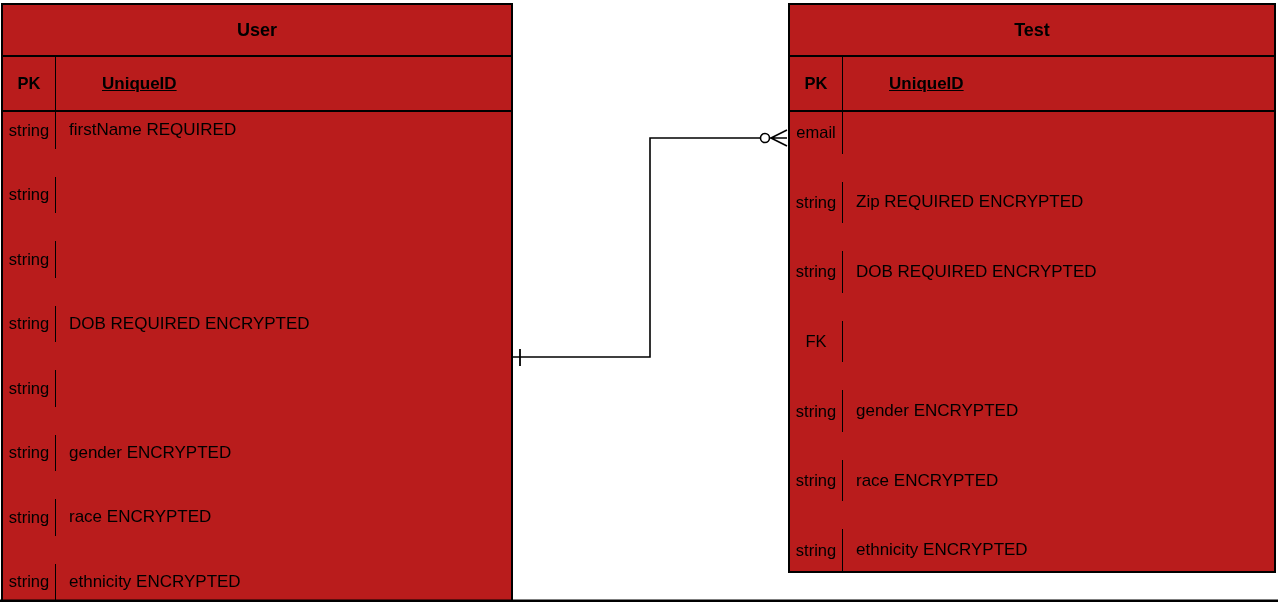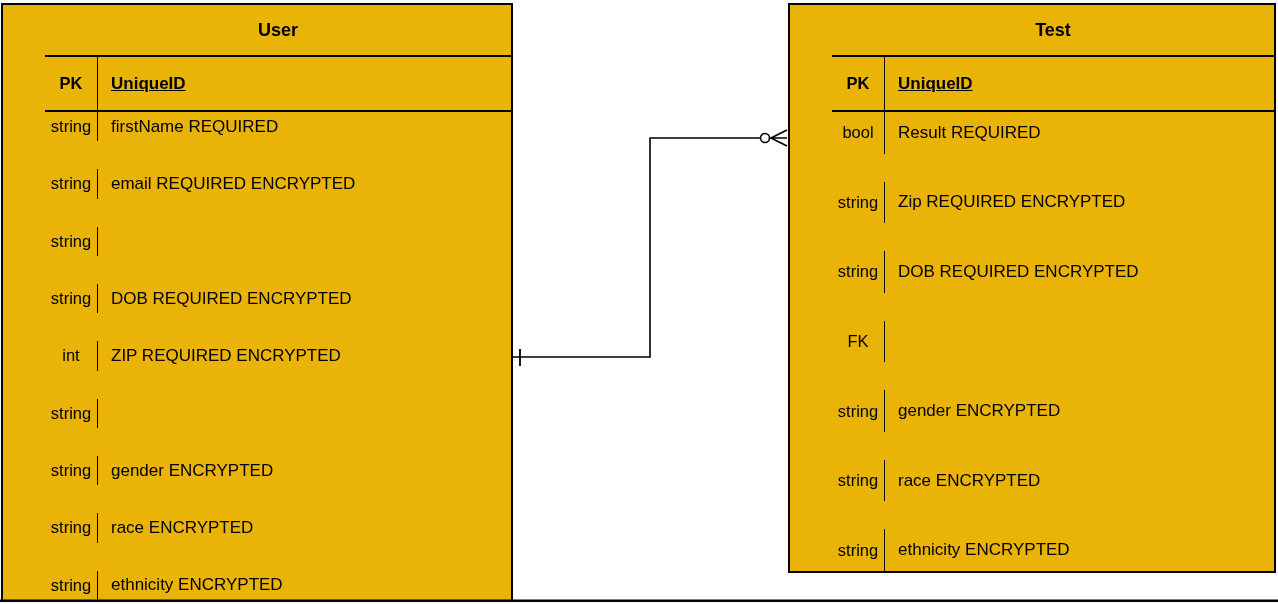--- a/index.html
+++ b/index.html
@@ -13,24 +13,23 @@
     position: relative;
     width: 1278px;
     height: 604px;
     background: #ffffff;
     overflow: hidden;
   }
   .entity {
     position: absolute;
     box-sizing: border-box;
     border: 2px solid #000000;
-    background: #eab308;
+    background: #b91c1c;
     display: flex;
     flex-direction: column;
-    padding-left: 42px;
   }
   #entity-user { left: 1px; top: 3px; width: 512px; height: 599px; }
   #entity-test { left: 788px; top: 3px; width: 488px; height: 570px; }
 
   .entity-title {
     height: 50px;
     flex: 0 0 50px;
     border-bottom: 2px solid #000000;
     display: flex;
     align-items: center;
@@ -68,21 +67,21 @@
   }
   .cell-field {
     flex: 1 1 auto;
     display: flex;
     align-items: center;
     padding-left: 13px;
     font-size: 17px;
     white-space: nowrap;
     overflow: hidden;
   }
-  .pk-underline { text-decoration: underline; }
+  .pk-underline { text-decoration: underline; margin-left: 33px; }
 
   #connector-layer {
     position: absolute;
     left: 0;
     top: 0;
     pointer-events: none;
   }
 </style>
 </head>
 <body>
@@ -97,32 +96,27 @@
           <span class="pk-underline">UniqueID</span>
         </div>
     </div>
     <div class="entity-rows">
       <div class="attr-row">
         <div class="cell-type">string</div>
         <div class="cell-field">firstName REQUIRED</div>
       </div>
       <div class="attr-row">
         <div class="cell-type">string</div>
-        <div class="cell-field">email REQUIRED ENCRYPTED</div>
       </div>
       <div class="attr-row">
         <div class="cell-type">string</div>
       </div>
       <div class="attr-row">
         <div class="cell-type">string</div>
         <div class="cell-field">DOB REQUIRED ENCRYPTED</div>
-      </div>
-      <div class="attr-row">
-        <div class="cell-type">int</div>
-        <div class="cell-field">ZIP REQUIRED ENCRYPTED</div>
       </div>
       <div class="attr-row">
         <div class="cell-type">string</div>
       </div>
       <div class="attr-row">
         <div class="cell-type">string</div>
         <div class="cell-field">gender ENCRYPTED</div>
       </div>
       <div class="attr-row">
         <div class="cell-type">string</div>
@@ -138,22 +132,21 @@
   <div class="entity" id="entity-test">
     <div class="entity-title">Test</div>
     <div class="entity-pk-row">
       <div class="cell-type">PK</div>
       <div class="cell-field">
           <span class="pk-underline">UniqueID</span>
         </div>
     </div>
     <div class="entity-rows">
       <div class="attr-row">
-        <div class="cell-type">bool</div>
-        <div class="cell-field">Result REQUIRED</div>
+        <div class="cell-type">email</div>
       </div>
       <div class="attr-row">
         <div class="cell-type">string</div>
         <div class="cell-field">Zip REQUIRED ENCRYPTED</div>
       </div>
       <div class="attr-row">
         <div class="cell-type">string</div>
         <div class="cell-field">DOB REQUIRED ENCRYPTED</div>
       </div>
       <div class="attr-row">

